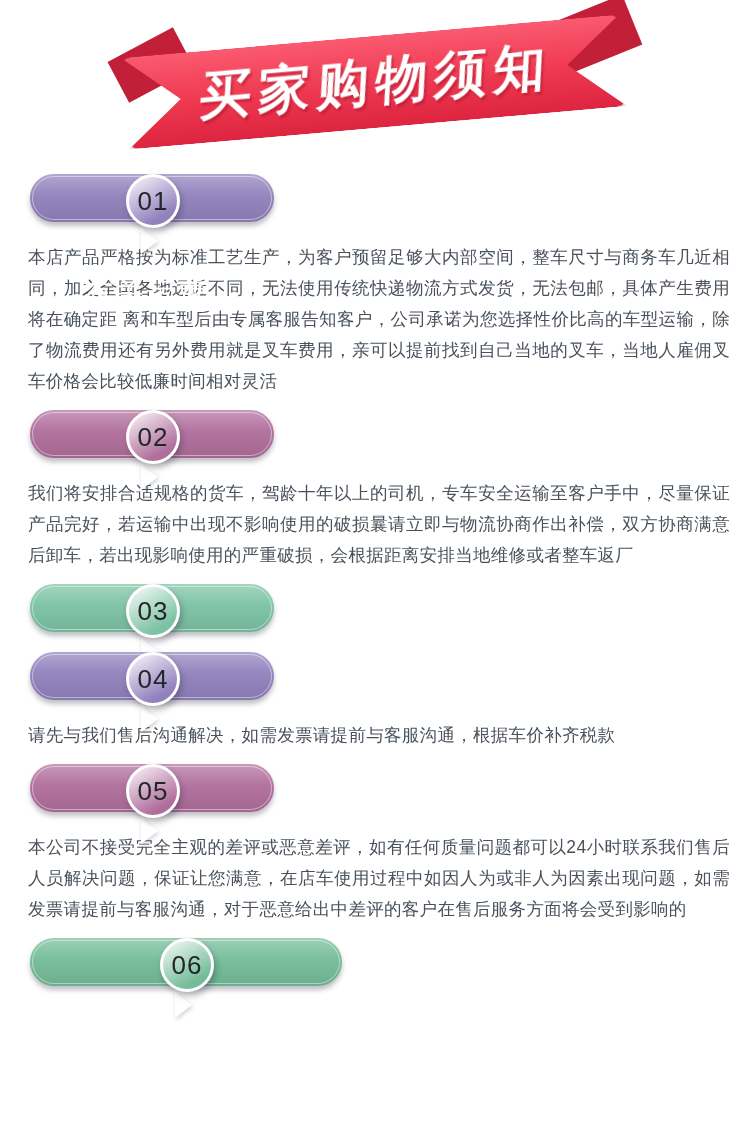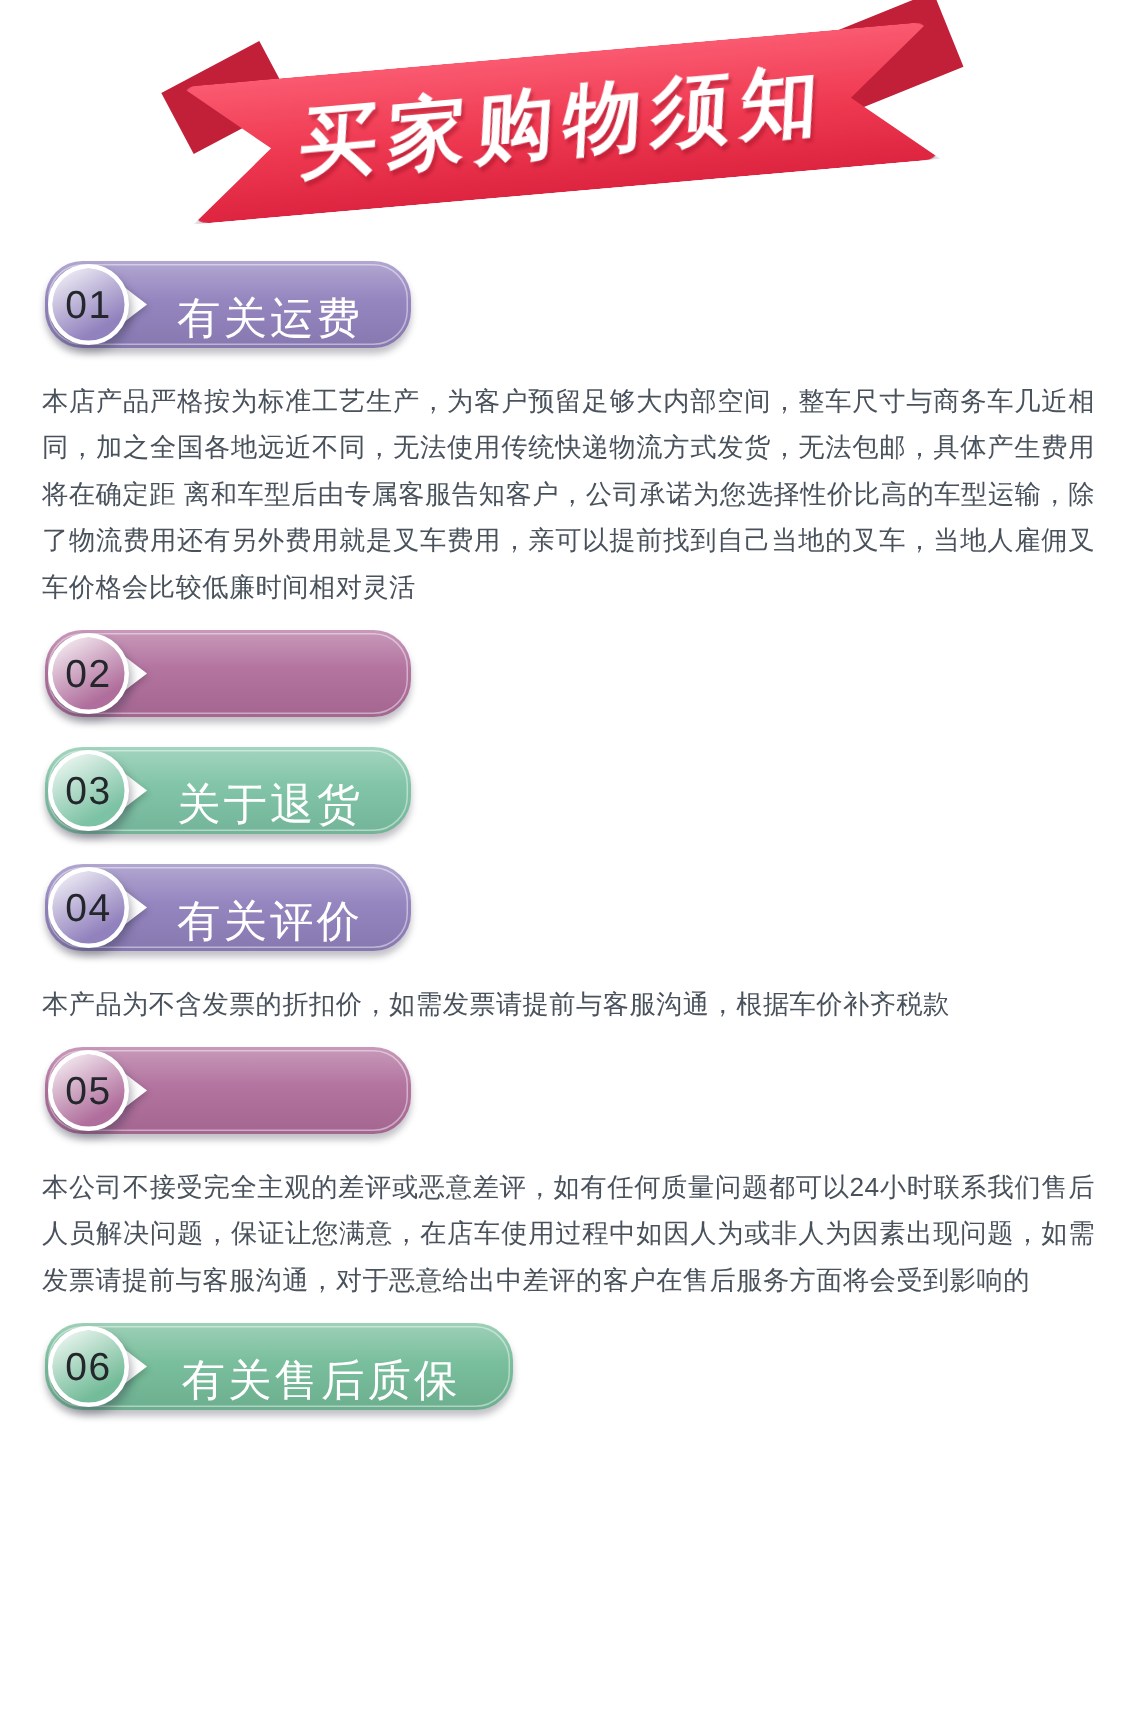--- a/index.html
+++ b/index.html
@@ -29,24 +29,25 @@
     color:#fff; font-size:52px; font-weight:800; letter-spacing:7px;
     transform:skewX(-8deg); white-space:nowrap;
     text-shadow:2px 3px 2px rgba(160,20,40,.45);
     padding-left:4px;
   }
 
   
   .content { padding-top:14px; }
   .badge {
     display:flex; align-items:center; position:relative;
-    height:58px; width:244px; border-radius:25px;
+    height:48px; width:244px; border-radius:25px;
     margin:0 0 20px 30px;
     background:linear-gradient(180deg, rgba(255,255,255,.30) 0%, rgba(255,255,255,.04) 45%, rgba(0,0,0,.07) 100%), var(--c,#9181bd);
     box-shadow:0 4px 5px rgba(45,45,65,.30);
+    flex-direction:column;
   }
   .badge.wide { width:312px; }
   .badge::after {
     content:""; position:absolute; inset:2px; border-radius:23px;
     border:1px solid rgba(255,255,255,.45); pointer-events:none;
   }
   .badge-circle {
     box-sizing:border-box; flex:0 0 auto;
     width:54px; height:54px; margin-left:2px; border-radius:50%;
     border:3px solid #fff;
@@ -101,41 +102,42 @@
       <p class="para">本店产品严格按为标准工艺生产，为客户预留足够大内部空间，整车尺寸与商务车几近相同，加之全国各地远近不同，无法使用传统快递物流方式发货，无法包邮，具体产生费用将在确定距 离和车型后由专属客服告知客户，公司承诺为您选择性价比高的车型运输，除了物流费用还有另外费用就是叉车费用，亲可以提前找到自己当地的叉车，当地人雇佣叉车价格会比较低廉时间相对灵活</p>
     </section>
 
     <section>
       <div class="badge" style="--c: #b06e9c;">
         <span class="badge-circle">
           <span class="badge-num">02</span>
         </span>
         <span class="badge-arrow"></span>
       </div>
+      <p class="para">我们将安排合适规格的货车，驾龄十年以上的司机，专车安全运输至客户手中，尽量保证产品完好，若运输中出现不影响使用的破损曩请立即与物流协商作出补偿，双方协商满意后卸车，若出现影响使用的严重破损，会根据距离安排当地维修或者整车返厂</p>
     </section>
 
     <section>
       <div class="badge" style="--c: #7cc2a4;">
         <span class="badge-circle">
           <span class="badge-num">03</span>
         </span>
         <span class="badge-arrow"></span>
         <span class="badge-label">关于退货</span>
       </div>
     </section>
 
     <section>
       <div class="badge" style="--c: #9181bd;">
         <span class="badge-circle">
           <span class="badge-num">04</span>
         </span>
         <span class="badge-arrow"></span>
         <span class="badge-label">有关评价</span>
       </div>
-      <p class="para">本产品为不含发票的折扣价，如需发票请提前与客服沟通，根据车价补齐税款</p>
+      <p class="para">请先与我们售后沟通解决，如需发票请提前与客服沟通，根据车价补齐税款</p>
     </section>
 
     <section>
       <div class="badge" style="--c: #b06e9c;">
         <span class="badge-circle">
           <span class="badge-num">05</span>
         </span>
         <span class="badge-arrow"></span>
       </div>
       <p class="para">本公司不接受完全主观的差评或恶意差评，如有任何质量问题都可以24小时联系我们售后人员解决问题，保证让您满意，在店车使用过程中如因人为或非人为因素出现问题，如需发票请提前与客服沟通，对于恶意给出中差评的客户在售后服务方面将会受到影响的</p>

